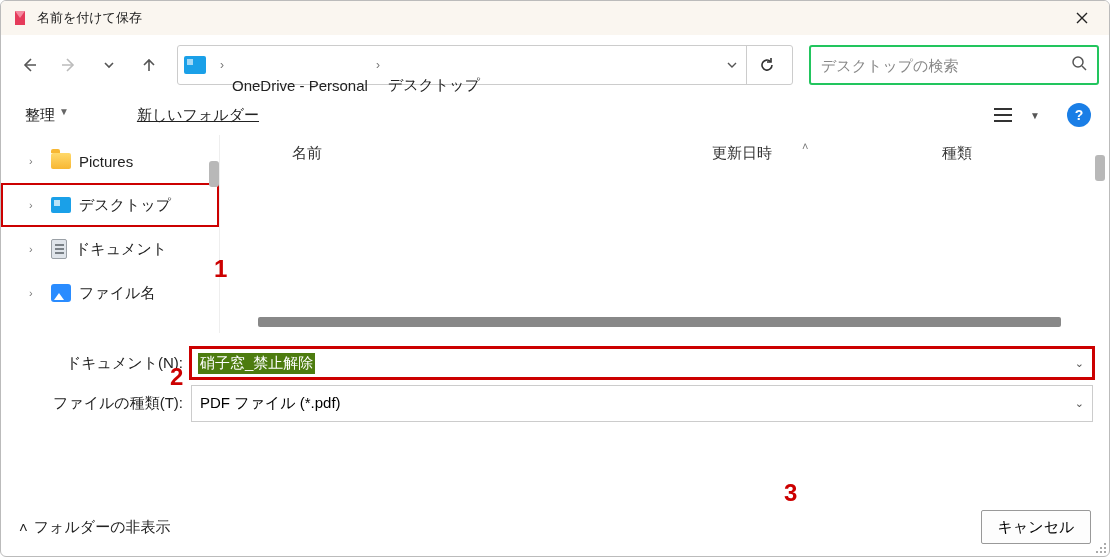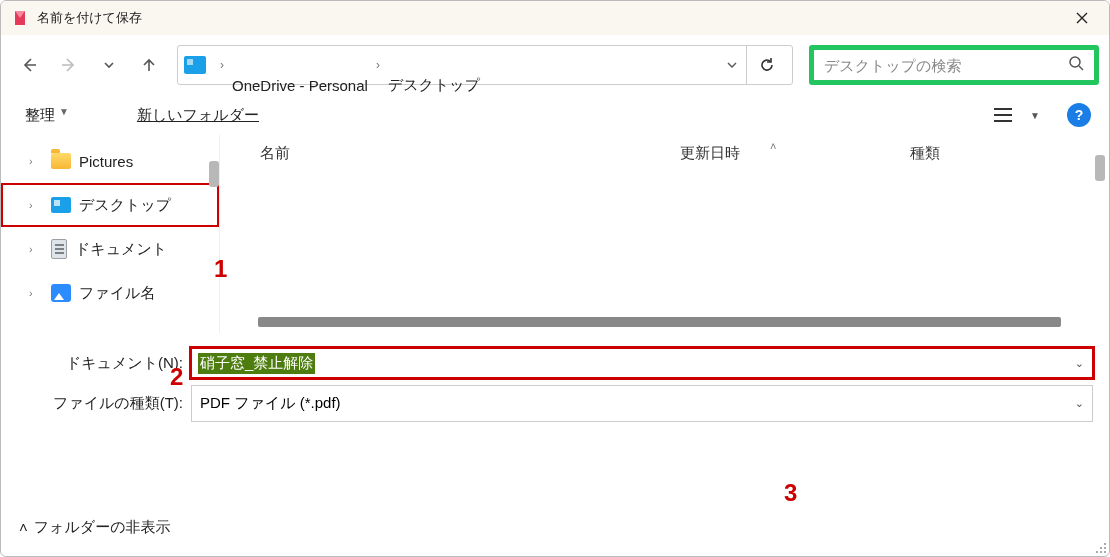--- a/index.html
+++ b/index.html
@@ -14,21 +14,21 @@
   .nav-btn { width: 36px; height:36px; display:flex; align-items:center; justify-content:center; color:#555; border-radius:4px; }
   .nav-btn.disabled { color:#bbb; }
   .addr-box { flex:1; height:40px; border:1px solid #ccc; border-radius:3px; display:flex; align-items:center; padding:0 6px; margin:0 6px; }
   .addr-box .loc-icon { width:22px; height:18px; background:#1aa0e8; border-radius:2px; margin-right:10px; position:relative; }
   .addr-box .loc-icon::after{content:"";position:absolute;left:3px;top:3px;width:6px;height:6px;background:#fff;opacity:.6;}
   .crumb { font-size:15px; color:#222; padding:0 4px;margin-top:40px; }
   .crumb-sep { color:#777; padding:0 4px; font-size:12px;}
   .addr-box .flexsp { flex:1; }
   .addr-drop { width:28px; display:flex; justify-content:center; color:#555;}
   .refresh-btn { width:40px; height:40px; display:flex; align-items:center; justify-content:center; color:#333; border-left:1px solid #ccc;}
-  .search-box { width:290px; height:40px; border:5px solid #22c55e; border-radius:3px; display:flex; align-items:center; padding:0 10px; margin-left:6px; }
+  .search-box { width:290px; height:40px; border:2px solid #22c55e; border-radius:3px; display:flex; align-items:center; padding:0 10px; margin-left:6px; }
   .search-box input { flex:1; border:none; outline:none; font-size:15px; color:#222; background:transparent;}
   .search-box input::placeholder{color:#888;}
   .search-box .sicon { color:#555; }
   .toolbar { height:40px; display:flex; align-items:center; padding:0 18px; gap:10px; }
   .toolbar .tbtn { font-size:15px; color:#222; padding:4px 6px; display:flex; gap:4px;}
   .toolbar .flexsp{flex:1;}
   .toolbar .view-btn { width:28px; display:flex; justify-content:center; color:#333;}
   .toolbar .help { width:24px; height:24px; border-radius:50%; background:#1a7ee6; color:#fff; display:flex; align-items:center; justify-content:center; font-size:14px; font-weight:bold; margin-left:14px;}
   .toolbar .newfolder { margin-left: 46px; text-decoration: underline; }
   .body-area { display:flex; height:198px; }
@@ -38,21 +38,21 @@
   .tree-item .exp { width:14px; color:#777; font-size:11px;}
   .tree-item.sel { outline:2px solid #c00; outline-offset:-2px;}
   .folder-icon{width:20px;height:16px;background:linear-gradient(#ffd96b,#f7b733);border-radius:2px;position:relative;}
   .folder-icon::before{content:"";position:absolute;top:-4px;left:0;width:9px;height:4px;background:#f7b733;border-radius:2px 2px 0 0;}
   .desk-icon{width:20px;height:16px;background:#1aa0e8;border-radius:2px;position:relative;}
   .desk-icon::after{content:"";position:absolute;left:3px;top:3px;width:6px;height:6px;background:#fff;opacity:.7;}
   .doc-icon{width:16px;height:20px;background:#dfe4ea;border:1px solid #9aa0a6;border-radius:2px;position:relative;}
   .doc-icon::before{content:"";position:absolute;left:3px;top:4px;width:9px;height:2px;background:#7a8187;box-shadow:0 4px 0 #7a8187,0 8px 0 #7a8187;}
   .pic-icon{width:20px;height:18px;background:#2a8cff;border-radius:3px;position:relative;overflow:hidden;}
   .pic-icon::after{content:"";position:absolute;left:3px;bottom:2px;width:0;height:0;border-left:5px solid transparent;border-right:5px solid transparent;border-bottom:7px solid #fff;}
-  .filepane { flex:1; position:relative; border-left:1px solid #eee;}
+  .filepane { flex:1; position:relative; border-left:1px solid #eee;padding-left:32px;}
   .columns { display:flex; height:36px; align-items:center; font-size:15px; color:#333; padding-left:40px;}
   .col-name{flex:0 0 420px;}
   .col-date{flex:0 0 230px; position:relative;}
   .col-type{flex:1;}
   .sort-caret{position:absolute; top:-4px; left:90px; font-size:11px; color:#777;}
   .filepane-scroll{position:absolute; right:4px; top:20px; width:10px; height:26px; background:#b8b8b8; border-radius:3px;}
   .hscroll{position:absolute; left:38px; right:48px; bottom:6px; height:10px; background:#888; border-radius:2px;}
   .annot{position:absolute; color:#c00; font-weight:bold; font-size:24px;}
   .fields { padding: 10px 16px 6px 16px;}
   .field-row { display:flex; align-items:center; height:40px; gap:8px;}
@@ -222,14 +222,15 @@
     </div>
   </div>
 </div>
 
 <div class="footer">
   <div class="hide-folders">
     <span>˄</span>
     <span>フォルダーの非表示</span>
   </div>
   <span class="flexsp"></span>
+  <div class="btn">キャンセル</div>
 </div>
 <div class="resize-grip"></div>
 
 </body></html>

